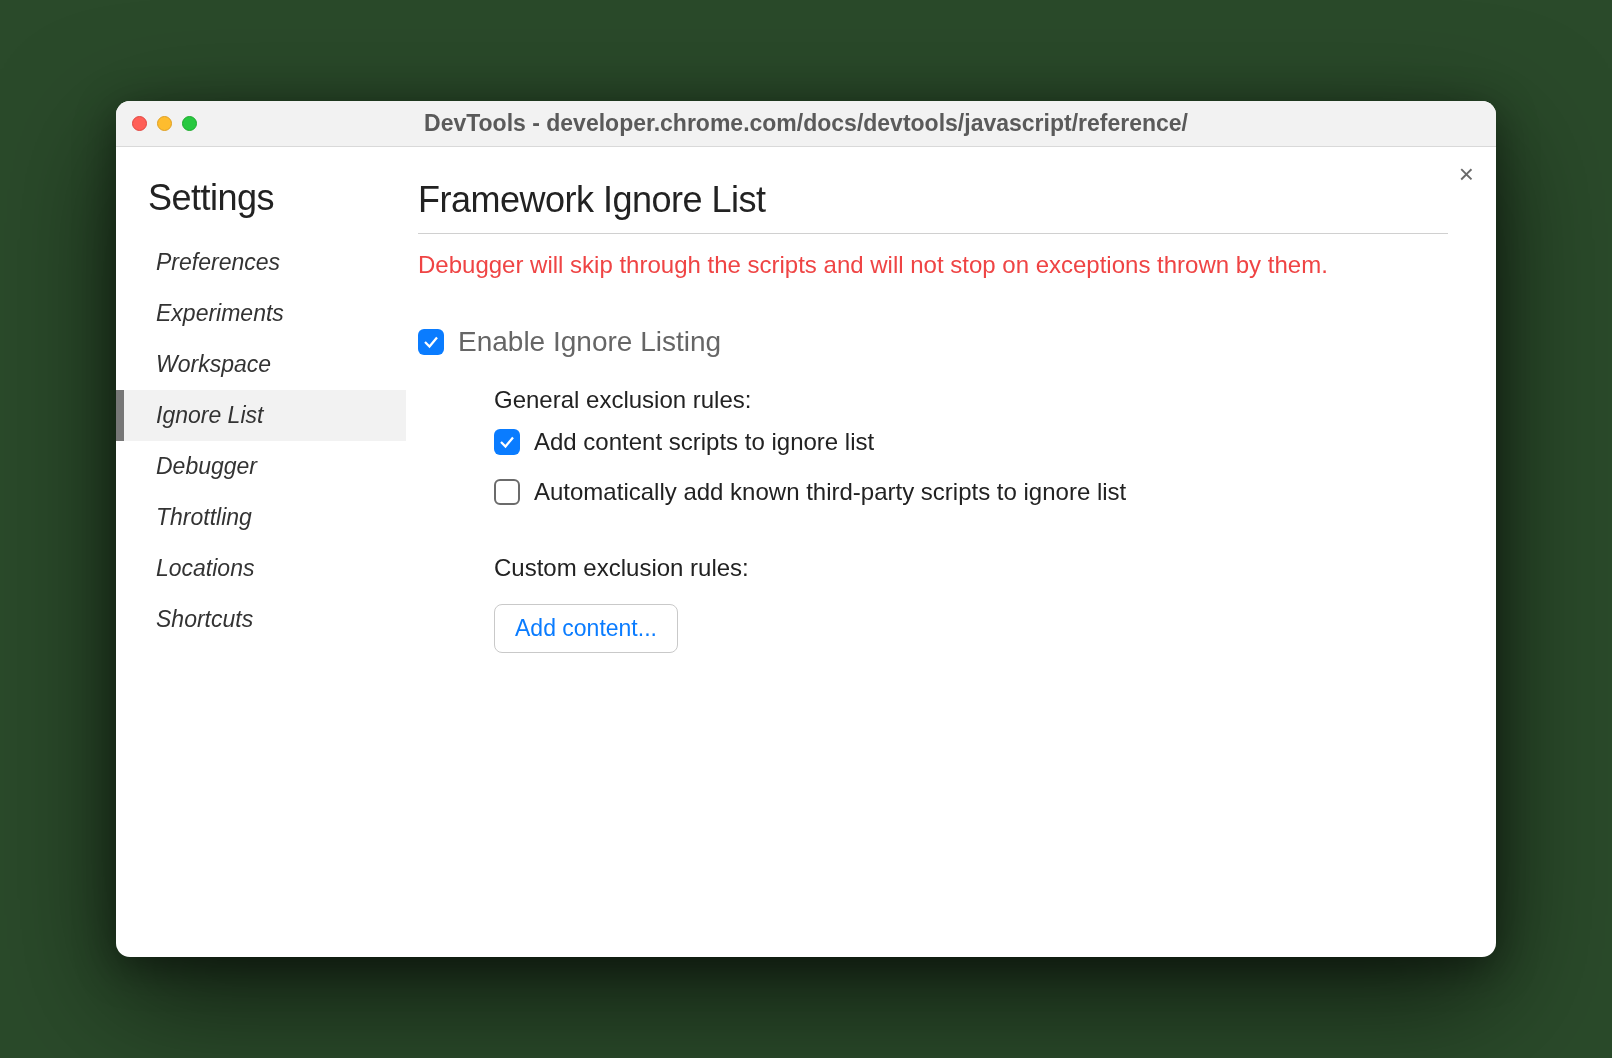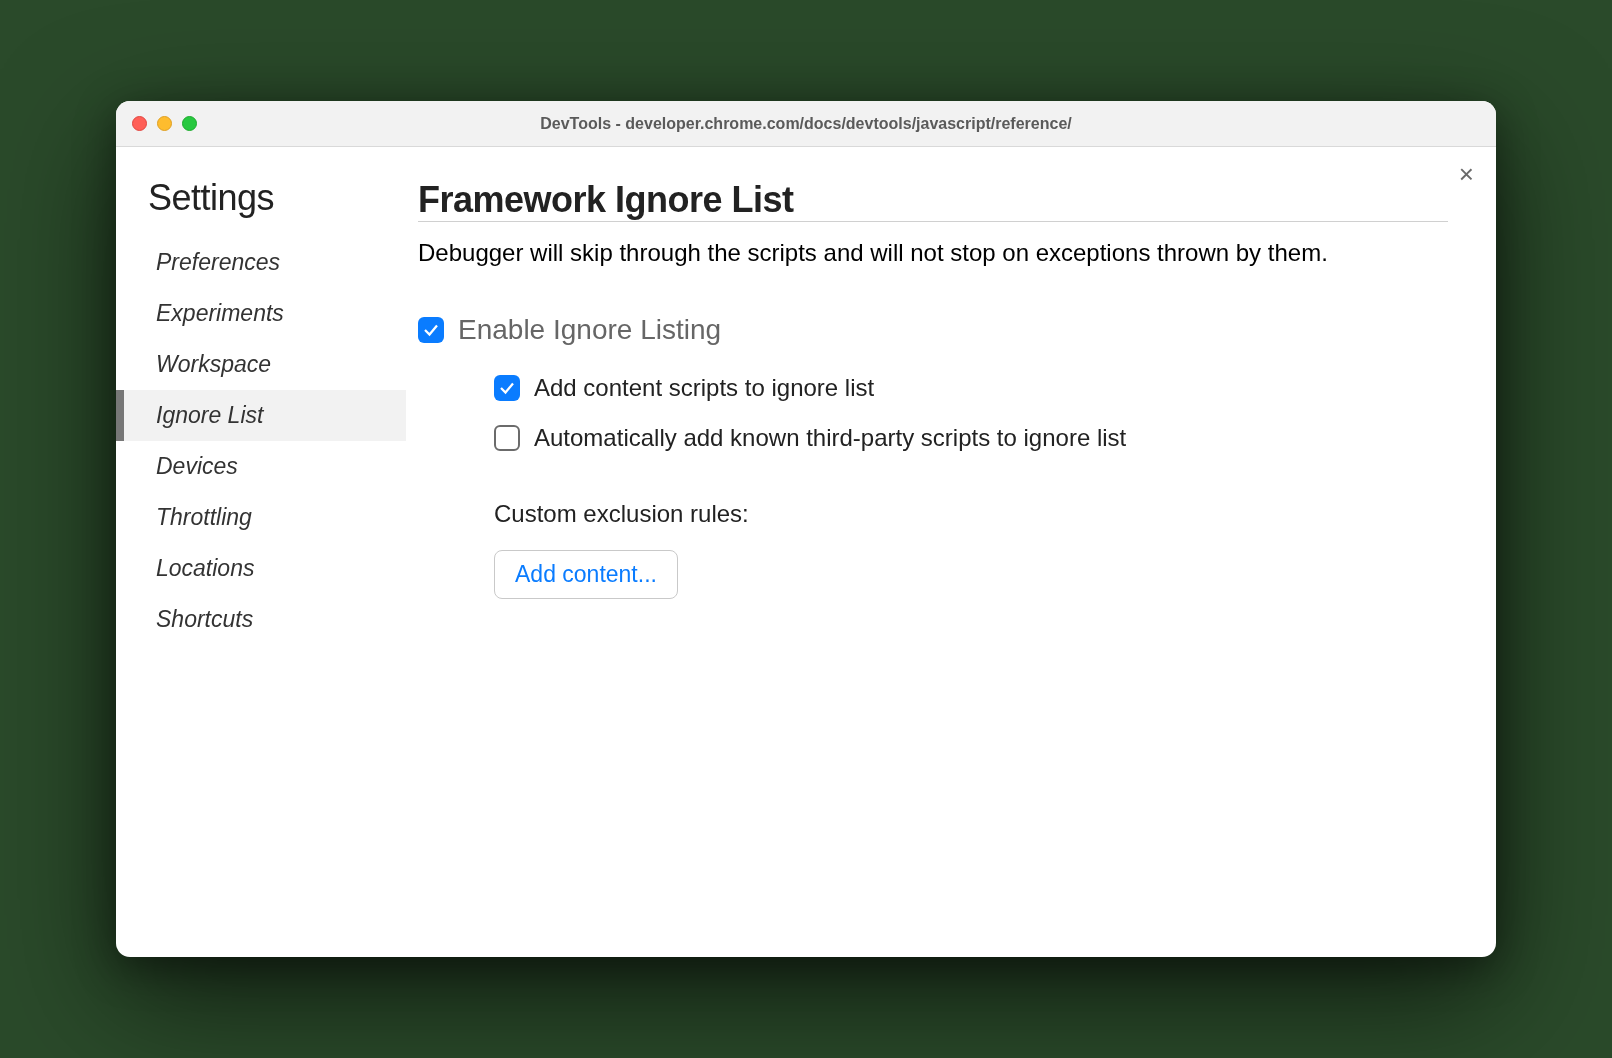--- a/index.html
+++ b/index.html
@@ -40,21 +40,21 @@
     height: 15px;
     border-radius: 50%;
   }
   .tl-red { background: #ff5f57; border: 0.5px solid #e24640; }
   .tl-yellow { background: #febc2e; border: 0.5px solid #dfa023; }
   .tl-green { background: #28c840; border: 0.5px solid #1dac2d; }
   .title {
     position: absolute;
     left: 0; right: 0;
     text-align: center;
-    font-size: 16px;
+    font-size: 23px;
     font-weight: 600;
     color: #5a5a5a;
     pointer-events: none;
   }
   .content {
     display: flex;
     align-items: stretch;
     position: relative;
     min-height: 810px;
   }
@@ -90,29 +90,30 @@
   .nav-item.active {
     background: #f2f2f2;
     border-left: 8px solid #777;
   }
   .main {
     flex: 1;
     padding: 24px 48px 40px 12px;
   }
   .page-title {
     font-size: 36px;
-    font-weight: 700;
+    font-weight: 400;
     color: #222;
     margin: 8px 0 14px 0;
     border-bottom: 1px solid #d0d0d0;
+    padding-bottom: 12px;
     letter-spacing: -0.5px;
   }
   .description {
     font-size: 24px;
-    color: #000000;
+    color: #ef4444;
     line-height: 1.4;
     margin: 12px 0 44px 0;
   }
   .checkbox-row {
     display: flex;
     align-items: center;
     gap: 14px;
     margin: 14px 0;
   }
   .checkbox-row.top {
@@ -188,40 +189,41 @@
   <div class="content">
 
     <div class="close-btn">×</div>
 
     <div class="sidebar">
       <h1>Settings</h1>
       <div class="nav-item">Preferences</div>
       <div class="nav-item">Experiments</div>
       <div class="nav-item">Workspace</div>
       <div class="nav-item active">Ignore List</div>
-      <div class="nav-item">Devices</div>
+      <div class="nav-item">Debugger</div>
       <div class="nav-item">Throttling</div>
       <div class="nav-item">Locations</div>
       <div class="nav-item">Shortcuts</div>
     </div>
 
     <div class="main">
       <div class="page-title">Framework Ignore List</div>
       <div class="description">Debugger will skip through the scripts and will not stop on exceptions thrown by them.</div>
 
       <div class="checkbox-row top">
         <div class="checkbox checked">
           <svg viewBox="0 0 24 24">
               <polyline points="4 12 10 18 20 6"></polyline>
             </svg>
         </div>
         <div class="cb-label-lg">Enable Ignore Listing</div>
       </div>
 
       <div class="subsection">
+        <div class="subsection-title">General exclusion rules:</div>
 
         <div class="checkbox-row">
           <div class="checkbox checked">
             <svg viewBox="0 0 24 24">
                 <polyline points="4 12 10 18 20 6"></polyline>
               </svg>
           </div>
           <div class="cb-label">Add content scripts to ignore list</div>
         </div>
 

